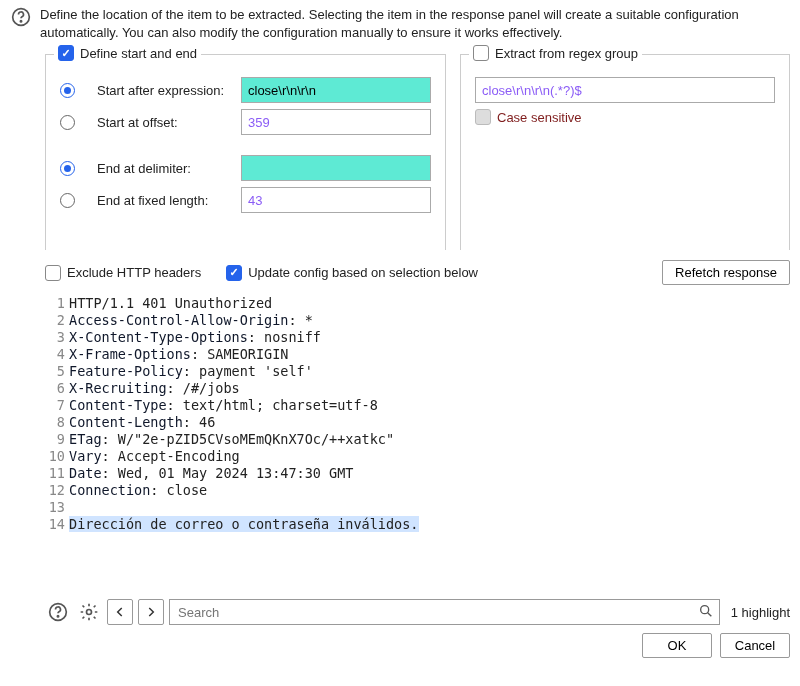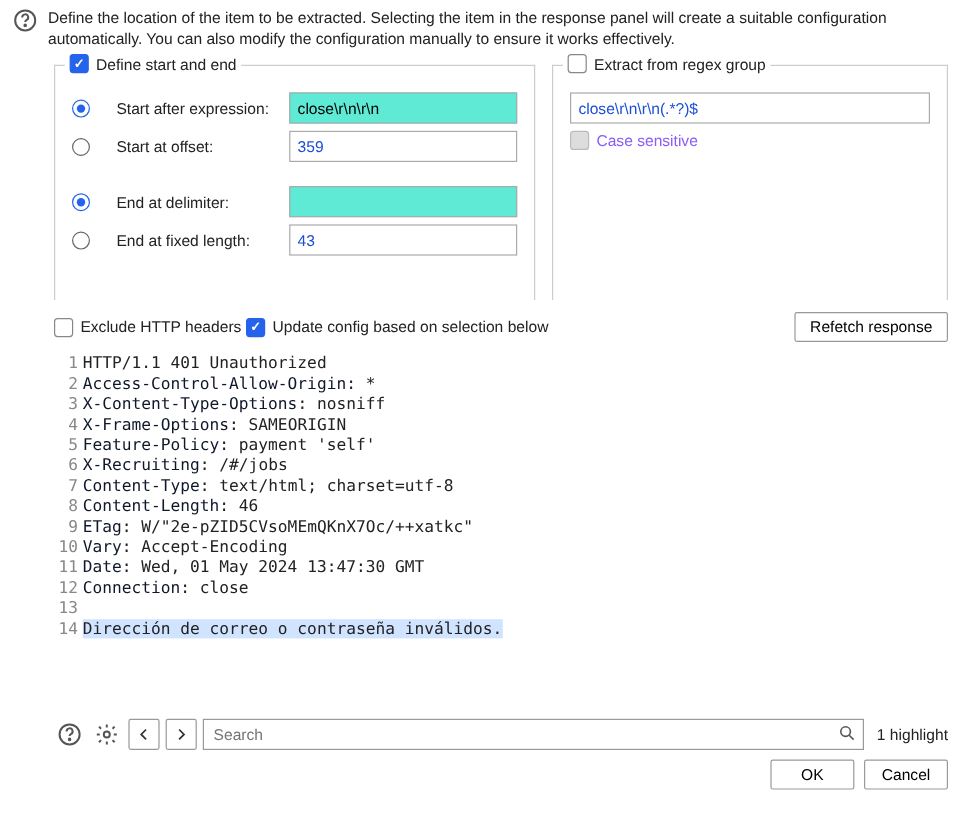--- a/index.html
+++ b/index.html
@@ -16,26 +16,26 @@
 .checkbox { width: 16px; height: 16px; border: 1.5px solid #888; border-radius: 3px; display: inline-flex; align-items: center; justify-content: center; flex-shrink: 0; cursor: pointer; }
 .checkbox.checked { background: #2563eb; border-color: #2563eb; color: #fff; font-size: 11px; font-weight: bold; }
 .checkbox.disabled-check { background: #ddd; border-color: #bbb; }
 
 .fieldrow { display: flex; align-items: center; margin-bottom: 6px; gap: 6px; }
 .radio { width: 15px; height: 15px; border: 1.5px solid #666; border-radius: 50%; display: inline-flex; align-items: center; justify-content: center; flex-shrink: 0; cursor: pointer; }
 .radio.selected::after { content: ""; width: 7px; height: 7px; background: #2563eb; border-radius: 50%; }
 .radio.selected { border-color: #2563eb; }
 .radio-label { width: 138px; font-size: 13px; cursor: pointer; margin-left: 16px; }
 .text-input { flex: 1; border: 1px solid #aaa; padding: 4px 6px; font-size: 13px; height: 26px; background: #5eead4; min-width: 0; }
-.text-input.disabled { color: #1d4ed8; background: #fff; }
+.text-input.disabled { color: #8b5cf6; background: #fff; }
 .text-input.wide { width: 100%; }
 
 .spacer { height: 14px; }
 
-.options-row { display: flex; align-items: center; gap: 4px; margin-left: 35px; margin-bottom: 10px; }
+.options-row { display: flex; align-items: center; gap: 25px; margin-left: 35px; margin-bottom: 10px; }
 .opt { display: flex; align-items: center; gap: 6px; font-size: 13px; }
 .flex-spacer { flex: 1; }
 .btn { border: 1px solid #999; background: #fff; padding: 4px 12px; font-size: 13px; border-radius: 2px; cursor: pointer; }
 
 .editor { margin-left: 35px; border: 0; height: 300px; font-family: "Consolas", "Monaco", monospace; font-size: 13.5px; line-height: 1.27; display: flex; overflow: auto; }
 .gutter { width: 24px; text-align: right; color: #888; padding-right: 4px; user-select: none; }
 .gutter div { height: 17px; }
 .code { flex: 1; }
 .code div { height: 17px; white-space: pre; }
 .hdr { color: #0f172a; }
@@ -102,21 +102,21 @@
     <div class="legend">
       <span class="checkbox"></span>
       <span>Extract from regex group</span>
     </div>
     <div style="height:10px"></div>
     <div class="fieldrow">
       <input class="text-input wide disabled" value="close\r\n\r\n(.*?)$" style="">
     </div>
     <div class="fieldrow" style="margin-top:4px">
       <span class="checkbox disabled-check"></span>
-      <span style="color:#8b5cf6">Case sensitive</span>
+      <span style="color:#7f1d1d">Case sensitive</span>
     </div>
   </div>
 </div>
 
 <div class="options-row">
   <div class="opt">
     <span class="checkbox"></span>
     <span>Exclude HTTP headers</span>
   </div>
   <div class="opt">

